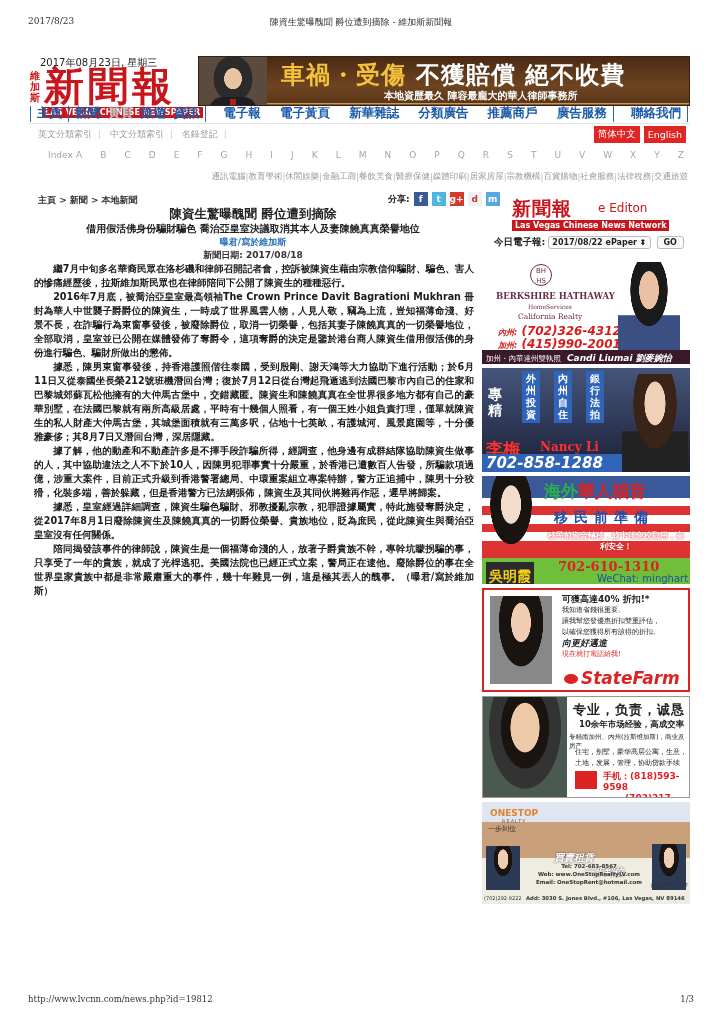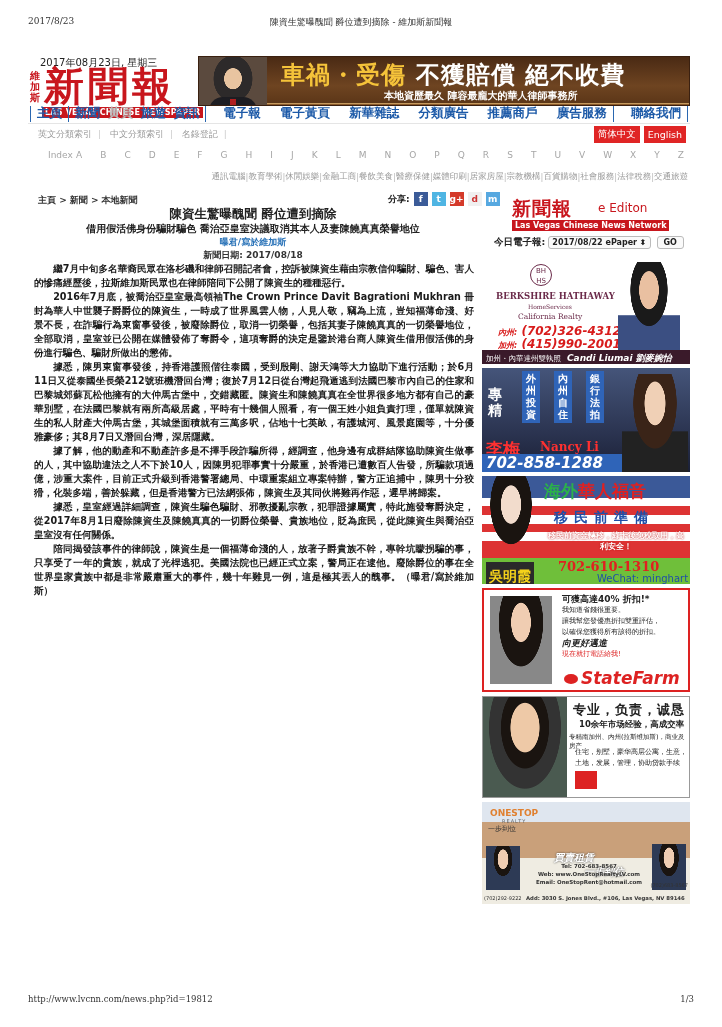--- a/index.html
+++ b/index.html
@@ -362,20 +362,21 @@
   <div class="ad ad5">
     <div class="portrait"></div>
     <div class="t1">专业，负责，诚恳</div>
     <div class="t2">10余年市场经验，高成交率</div>
     <div class="t3">专精南加州、内州(拉斯维加斯)，商业及房产</div>
     <div class="t4">
         <div>住宅，别墅，豪华高层公寓，生意，</div>
         <div>土地，发展，管理，协助贷款手续</div>
       </div>
     <div class="ipm"></div>
+    <div class="ph"><span>手机：</span><span>(818)593-9598</span><br><span style="margin-left:22px">(702)217-5556</span></div>
   </div>
 
   <div class="ad ad6">
     <div class="one"><span>ONE</span><span>STOP</span></div>
     <div class="realty">REALTY</div>
     <div class="step">一步到位</div>
     <div class="slogan">
         <div>買賣租賃</div>
         <div style="margin-left:30px">一步到位</div>
       </div>

